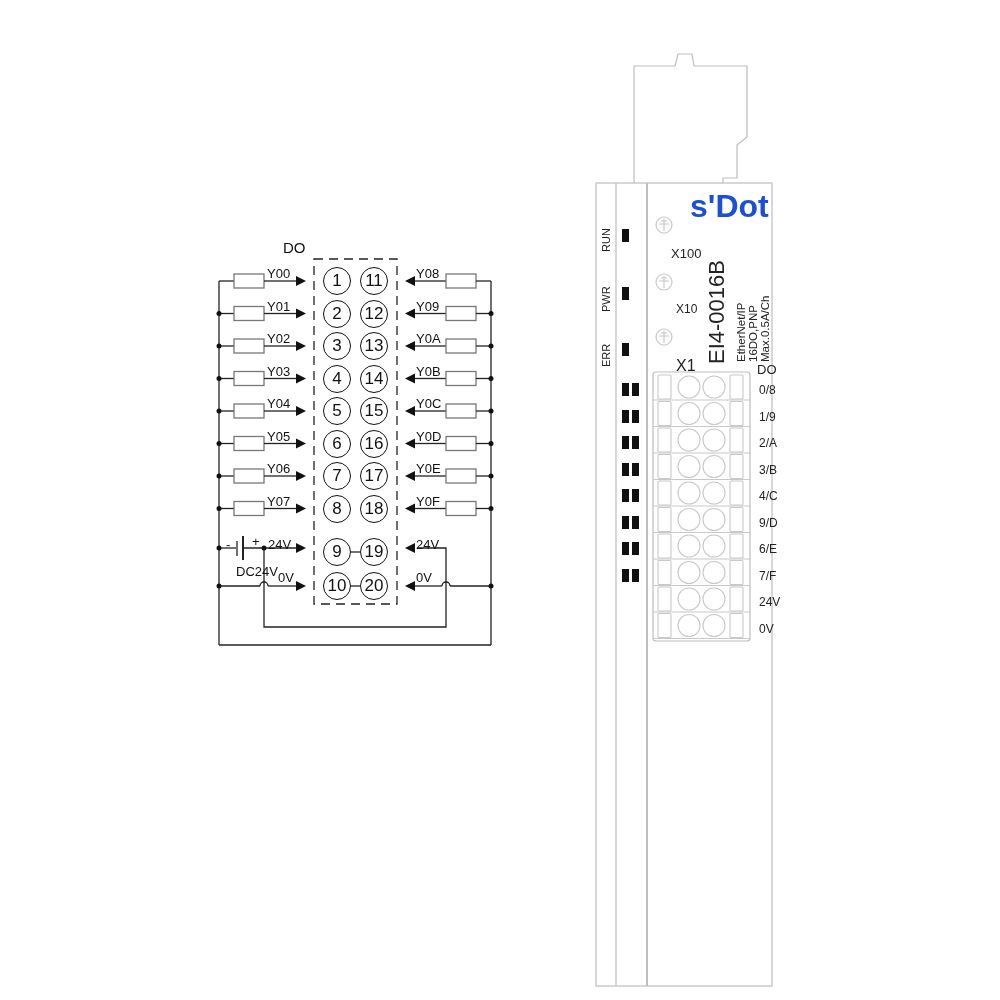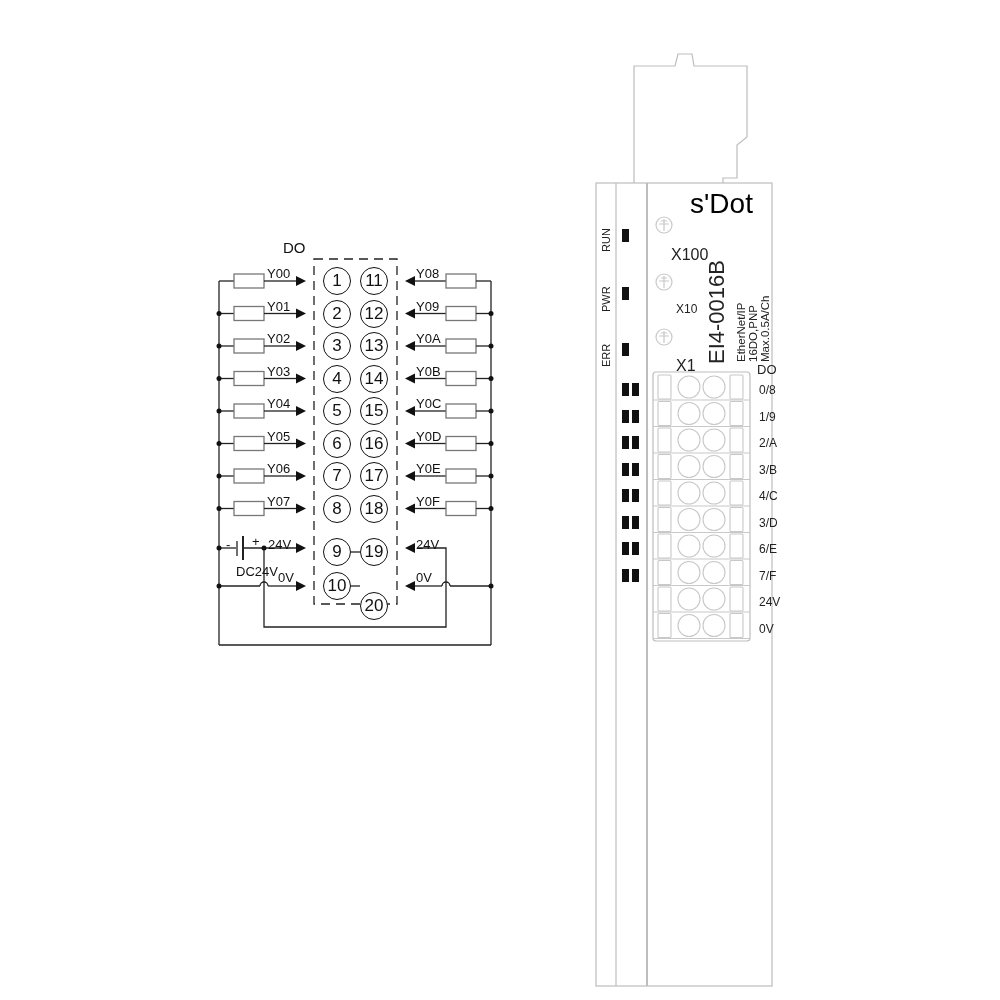--- a/index.html
+++ b/index.html
@@ -5,21 +5,21 @@
   html, body { margin:0; padding:0; background:#ffffff; }
   body { width:1000px; height:1000px; position:relative; overflow:hidden; font-family:"Liberation Sans", sans-serif; color:#111; }
   .wire-svg { position:absolute; left:0; top:0; }
   .lbl { position:absolute; font-size:13px; line-height:14px; color:#111; white-space:nowrap; }
   .pin { position:absolute; width:28px; height:28px; border:1.6px solid #111; border-radius:50%; box-sizing:border-box; font-size:17px; line-height:25px; text-align:center; background:#fff; }
   .notes { position:absolute; left:220px; top:660px; font-size:13px; line-height:17px; }
   .device-text { position:absolute; color:#222; white-space:nowrap; }
   .led { position:absolute; width:7px; height:13px; background:#111; }
   .rot { transform-origin:left top; transform:rotate(-90deg); }
   .term-lbl { position:absolute; left:759px; font-size:12px; color:#222; }
-  .logo { position:absolute; left:690px; top:188px; font-size:28px; font-weight:normal; color:#000000; letter-spacing:0px; }
+  .logo { position:absolute; left:690px; top:188px; font-size:32px; font-weight:bold; color:#1d4ed8; letter-spacing:0px; }
 </style>
 </head>
 <body>
 
 <svg class="wire-svg" width="1000" height="1000">
   <g stroke="#222" stroke-width="1.3" fill="none">
 
     <rect x="314" y="259" width="83" height="345" stroke-dasharray="9,6"></rect>
 
     <line x1="219" y1="281" x2="219" y2="645"></line>
@@ -215,21 +215,21 @@
 <div class="lbl" style="left:252px;top:535px;">+</div>
 <div class="lbl" style="left:236px;top:565px;">DC24V</div>
 <div class="lbl" style="left:268px;top:538px;">24V</div>
 <div class="lbl" style="left:278px;top:571px;">0V</div>
 <div class="lbl" style="left:416px;top:538px;">24V</div>
 <div class="lbl" style="left:416px;top:571px;">0V</div>
 
 <div class="pin" style="left:323px;top:538px;">9</div>
 <div class="pin" style="left:360px;top:538px;">19</div>
 <div class="pin" style="left:323px;top:572px;">10</div>
-<div class="pin" style="left:360px;top:572px;margin-top:20px;">20</div>
+<div class="pin" style="left:360px;top:572px;">20</div>
 
 <div class="notes">
 </div>
 
 <svg class="wire-svg" width="1000" height="1000">
   <g stroke="#bdbdbd" stroke-width="1.2" fill="#fff">
 
     <path d="M634,183 L634,66 L675,66 L678,54 L692,54 L694,66 L747,66 L747,137 L737,145 L737,178 L723,178 L723,183"></path>
 
     <rect x="596" y="183" width="176" height="803"></rect>
@@ -303,21 +303,21 @@
 
 <div class="logo">s'Dot</div>
 
 <div class="device-text rot" style="left:600px;top:252px;font-size:11px;">RUN</div>
 <div class="device-text rot" style="left:600px;top:312px;font-size:11px;">PWR</div>
 <div class="device-text rot" style="left:600px;top:367px;font-size:11px;">ERR</div>
 <div class="led" style="left:622px;top:229px;"></div>
 <div class="led" style="left:622px;top:287px;"></div>
 <div class="led" style="left:622px;top:343px;"></div>
 
-<div class="device-text" style="left:671px;top:246px;font-size:16px;">X100</div>
+<div class="device-text" style="left:671px;top:246px;font-size:13px;">X100</div>
 <div class="device-text" style="left:676px;top:302px;font-size:12px;">X10</div>
 <div class="device-text" style="left:676px;top:357px;font-size:16px;">X1</div>
 <div class="rotary-hit" style="position:absolute;left:655px;top:216px;width:18px;height:18px;"></div>
 <div class="rotary-hit" style="position:absolute;left:655px;top:273px;width:18px;height:18px;"></div>
 <div class="rotary-hit" style="position:absolute;left:655px;top:328px;width:18px;height:18px;"></div>
 
 <div class="device-text rot" style="left:704px;top:364px;font-size:22px;">EI4-0016B</div>
 <div class="device-text rot" style="left:735px;top:362px;font-size:11.5px;line-height:12px;">EtherNet/IP</div>
 <div class="device-text rot" style="left:747px;top:362px;font-size:11.5px;line-height:12px;">16DO,PNP</div>
 <div class="device-text rot" style="left:759px;top:362px;font-size:11.5px;line-height:12px;">Max.0.5A/Ch</div>
@@ -327,21 +327,21 @@
     <div class="term-lbl" style="top:383px">0/8</div>
      <div style="position:absolute;left:676px;top:375px;width:50px;height:24px;"></div>
     <div class="term-lbl" style="top:409.5px">1/9</div>
      <div style="position:absolute;left:676px;top:401.5px;width:50px;height:24px;"></div>
     <div class="term-lbl" style="top:436px">2/A</div>
      <div style="position:absolute;left:676px;top:428px;width:50px;height:24px;"></div>
     <div class="term-lbl" style="top:462.5px">3/B</div>
      <div style="position:absolute;left:676px;top:454.5px;width:50px;height:24px;"></div>
     <div class="term-lbl" style="top:489px">4/C</div>
      <div style="position:absolute;left:676px;top:481px;width:50px;height:24px;"></div>
-    <div class="term-lbl" style="top:515.5px">3/D</div>
+    <div class="term-lbl" style="top:515.5px">9/D</div>
      <div style="position:absolute;left:676px;top:507.5px;width:50px;height:24px;"></div>
     <div class="term-lbl" style="top:542px">6/E</div>
      <div style="position:absolute;left:676px;top:534px;width:50px;height:24px;"></div>
     <div class="term-lbl" style="top:568.5px">7/F</div>
      <div style="position:absolute;left:676px;top:560.5px;width:50px;height:24px;"></div>
     <div class="term-lbl" style="top:595px">24V</div>
      <div style="position:absolute;left:676px;top:587px;width:50px;height:24px;"></div>
     <div class="term-lbl" style="top:621.5px">0V</div>
      <div style="position:absolute;left:676px;top:613.5px;width:50px;height:24px;"></div>
   </div>

